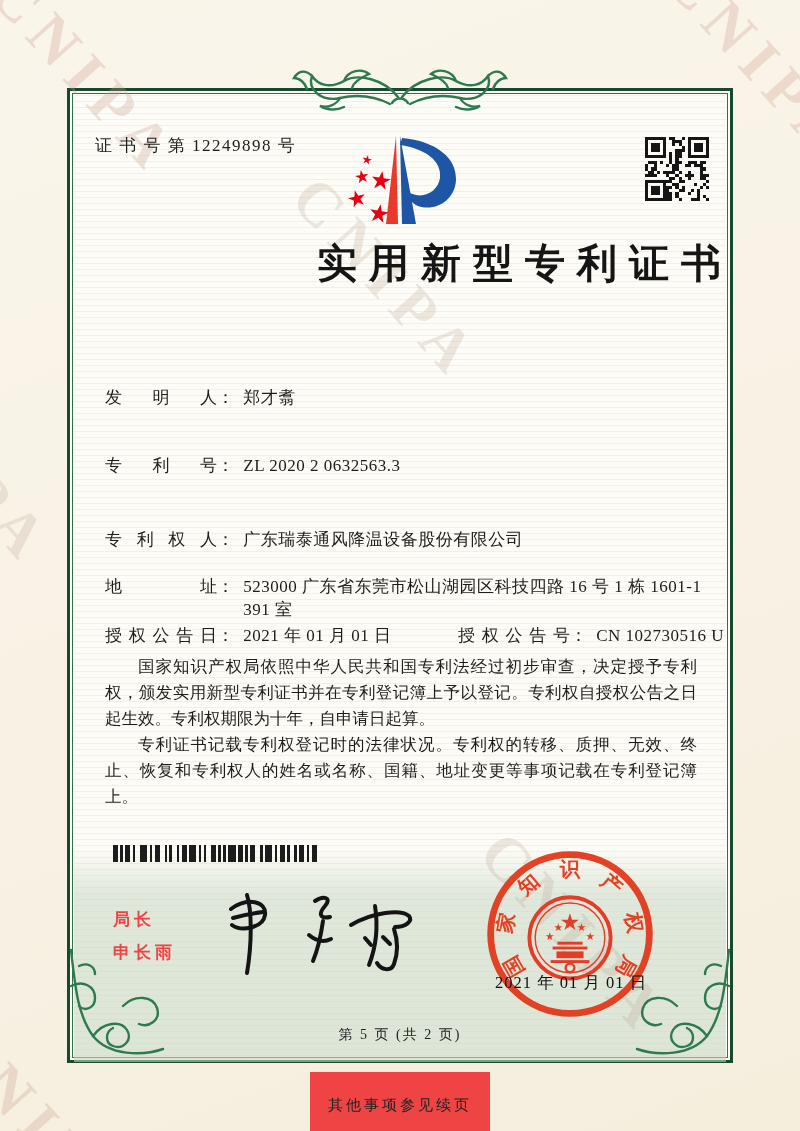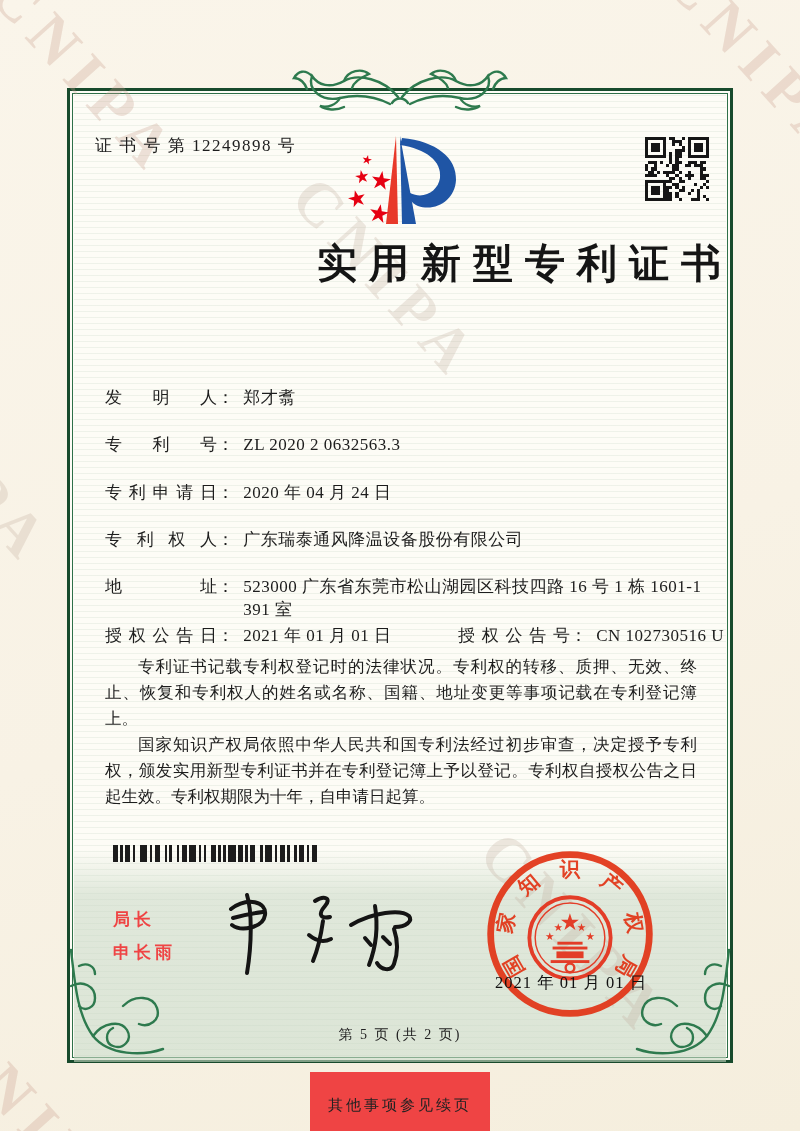--- a/index.html
+++ b/index.html
@@ -347,29 +347,25 @@
     </svg>
 
   <div class="abs title">实用新型专利证书</div>
 
 
   <div class="abs field" style="top:298px">
     <span class="flabel">发明人</span><span class="fcolon">：</span>
     <span class="fvalue">郑才翥</span>
   </div>
 
-  <div class="abs field" style="top:345px">
+  <div class="abs field" style="top:366px">
     <span class="flabel">专利号</span><span class="fcolon">：</span>
     <span class="fvalue">ZL 2020 2 0632563.3</span>
   </div>
 
-  <div class="abs field" style="top:393px">
-    <span class="flabel">专利申请日</span><span class="fcolon">：</span>
-    <span class="fvalue">2020 年 04 月 24 日</span>
-  </div>
 
   <div class="abs field" style="top:440px">
     <span class="flabel">专利权人</span><span class="fcolon">：</span>
     <span class="fvalue">广东瑞泰通风降温设备股份有限公司</span>
   </div>
 
   <div class="abs field" style="top:487px">
     <span class="flabel">地址</span><span class="fcolon">：</span>
     <span class="fvalue multi"><span>523000 广东省东莞市松山湖园区科技四路 16 号 1 栋 1601-1</span><br>
     <span>391 室</span></span>
@@ -378,22 +374,22 @@
   <div class="abs field" style="top:536px">
     <span class="flabel">授权公告日</span><span class="fcolon">：</span>
     <span class="fvalue">2021 年 01 月 01 日</span>
     <span class="grant2">
       <span class="flabel">授权公告号</span><span class="fcolon">：</span>
       <span class="fvalue">CN 102730516 U</span>
     </span>
   </div>
 
   <div class="abs paras">
+    <p>国家知识产权局依照中华人民共和国专利法经过初步审查，决定授予专利权，颁发实用新型专利证书并在专利登记簿上予以登记。专利权自授权公告之日起生效。专利权期限为十年，自申请日起算。</p>
     <p>专利证书记载专利权登记时的法律状况。专利权的转移、质押、无效、终止、恢复和专利权人的姓名或名称、国籍、地址变更等事项记载在专利登记簿上。</p>
-    <p>国家知识产权局依照中华人民共和国专利法经过初步审查，决定授予专利权，颁发实用新型专利证书并在专利登记簿上予以登记。专利权自授权公告之日起生效。专利权期限为十年，自申请日起算。</p>
   </div>
 
   <div class="abs barcode">
       <i style="left: 0%; width: 2.38095%;"></i>
       <i style="left: 3.57143%; width: 1.19048%;"></i>
       <i style="left: 5.95238%; width: 2.38095%;"></i>
       <i style="left: 9.52381%; width: 1.19048%;"></i>
       <i style="left: 13.0952%; width: 3.57143%;"></i>
       <i style="left: 17.8571%; width: 1.19048%;"></i>
       <i style="left: 20.2381%; width: 2.38095%;"></i>

